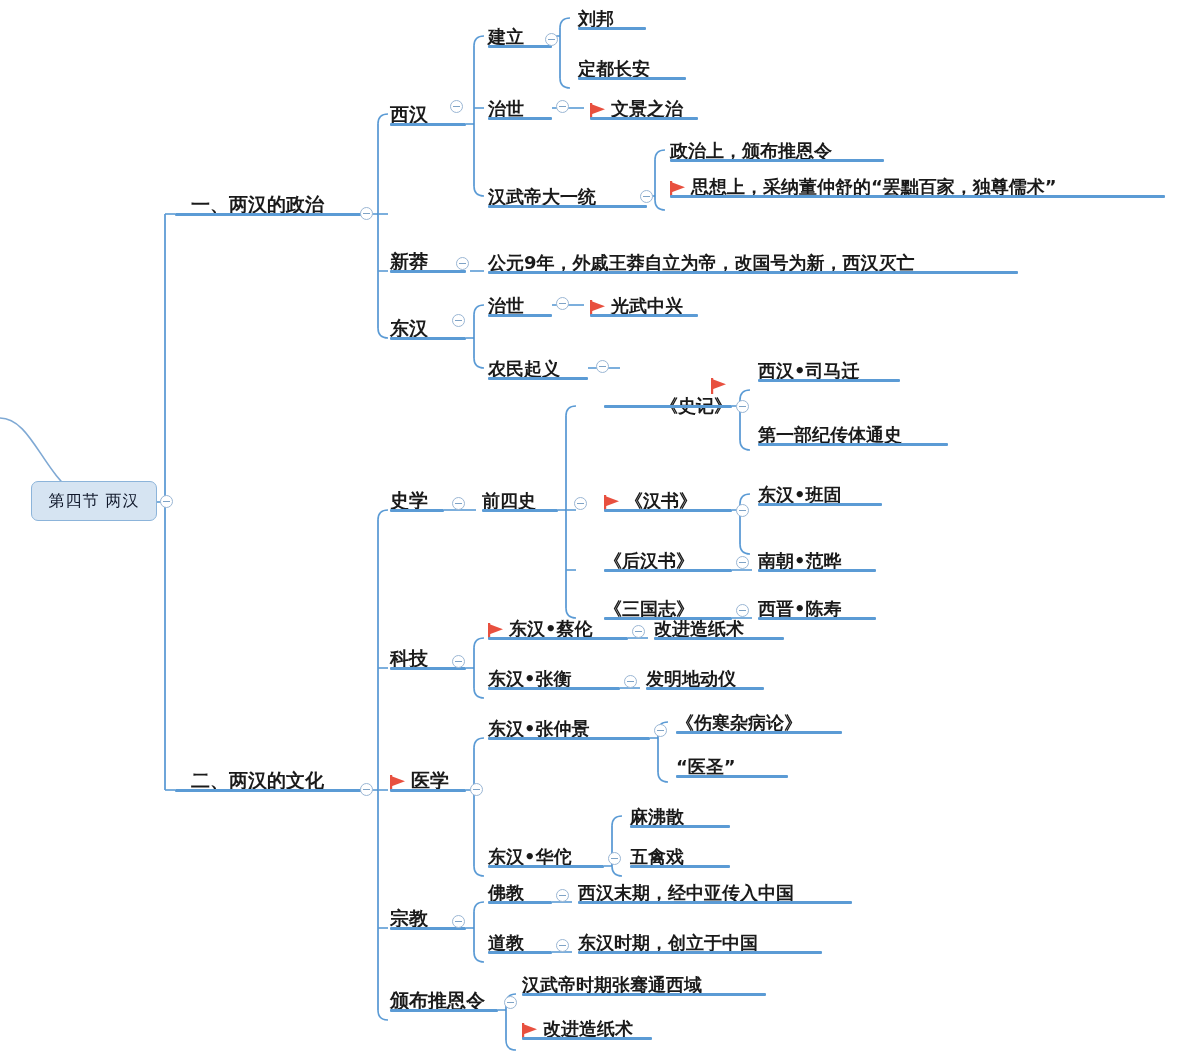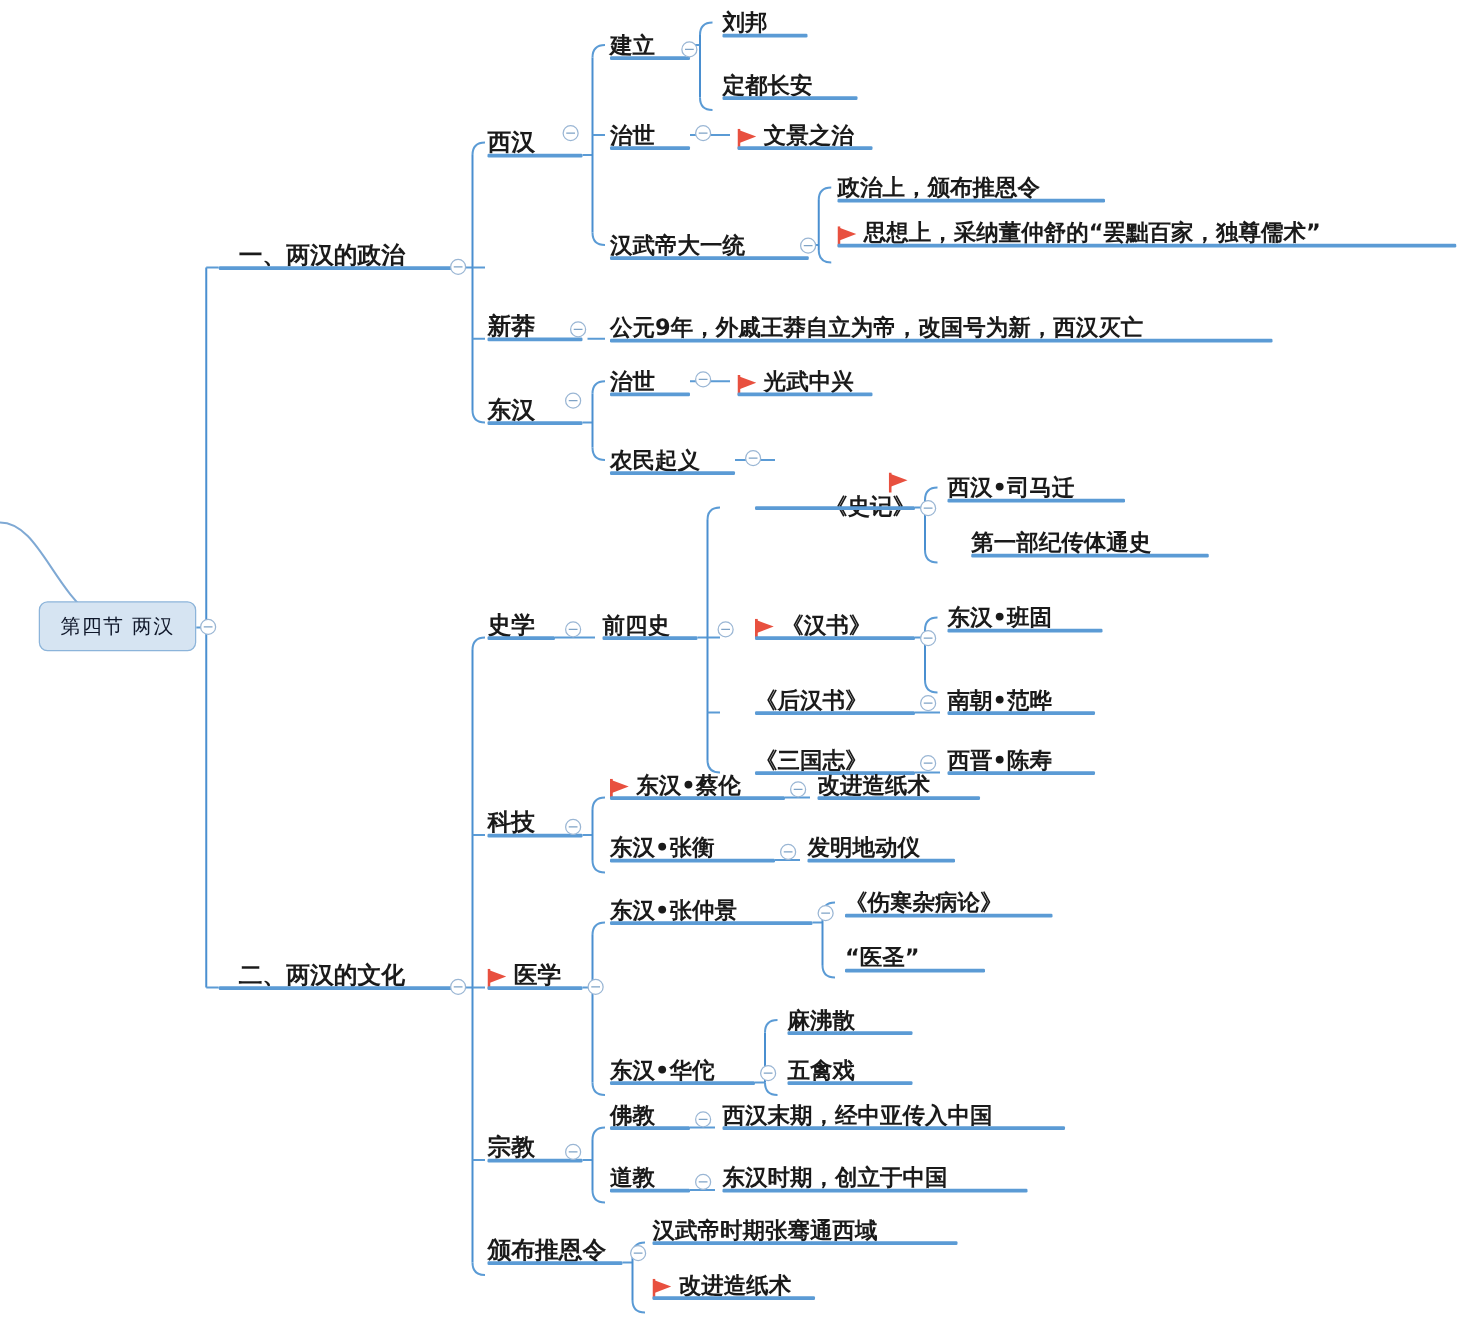--- a/index.html
+++ b/index.html
@@ -334,26 +334,26 @@
         <svg width="16" height="17" viewBox="0 0 16 17">
           <polygon points="1,1 15,6.2 1,11.6" fill="#e8503f"></polygon>
           <rect x="0" y="0" width="2.2" height="16" fill="#e8503f"></rect>
         </svg>
       </span>
     <span class="txt" style="font-size:18px;">《史记》</span>
     <div class="ul" style="width:128px;"></div>
   </div>
   <div class="toggle" style="left:736px;top:400px;"></div>
 
-  <div class="node" style="left:758px;top:372px;width:142px;height:30px;">
+  <div class="node" style="left:758px;top:352px;width:142px;height:30px;">
     <span class="txt" style="font-size:18px;">西汉•司马迁</span>
     <div class="ul" style="width:142px;"></div>
   </div>
 
-  <div class="node" style="left:777px;top:416px;width:190px;height:30px;">
+  <div class="node" style="left:758px;top:416px;width:190px;height:30px;">
     <span class="txt" style="font-size:18px;">第一部纪传体通史</span>
     <div class="ul" style="width:190px;"></div>
   </div>
 
   <div class="node" style="left:604px;top:482px;width:128px;height:30px;">
     <span class="flag">
         <svg width="16" height="17" viewBox="0 0 16 17">
           <polygon points="1,1 15,6.2 1,11.6" fill="#e8503f"></polygon>
           <rect x="0" y="0" width="2.2" height="16" fill="#e8503f"></rect>
         </svg>

